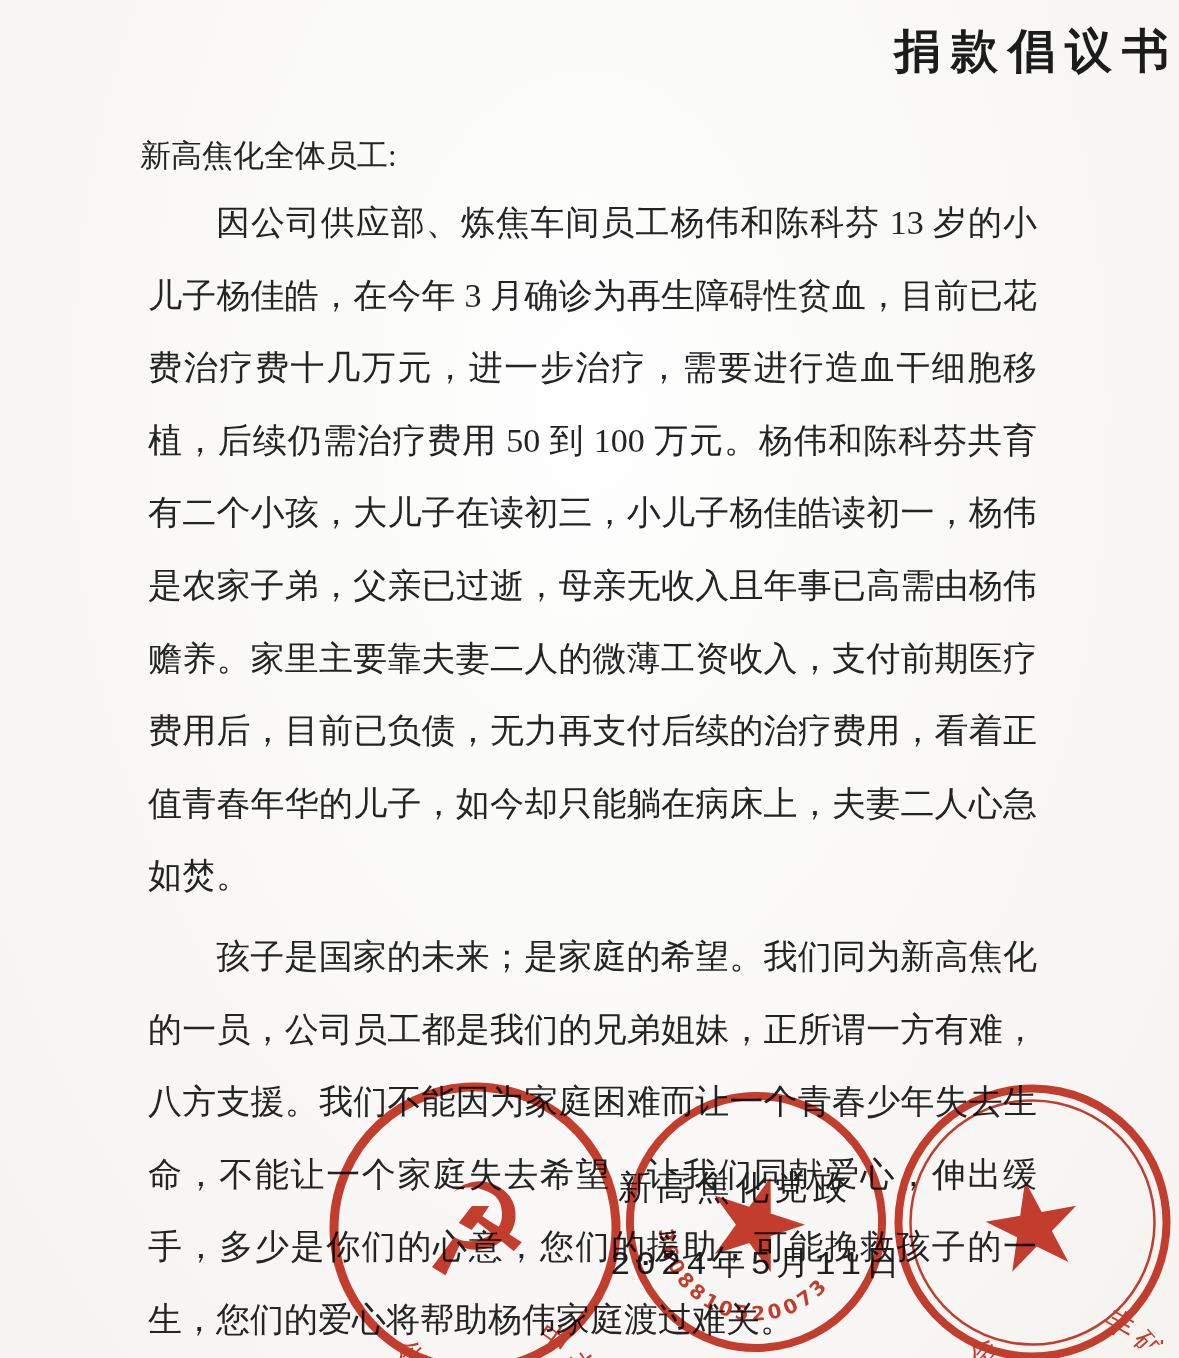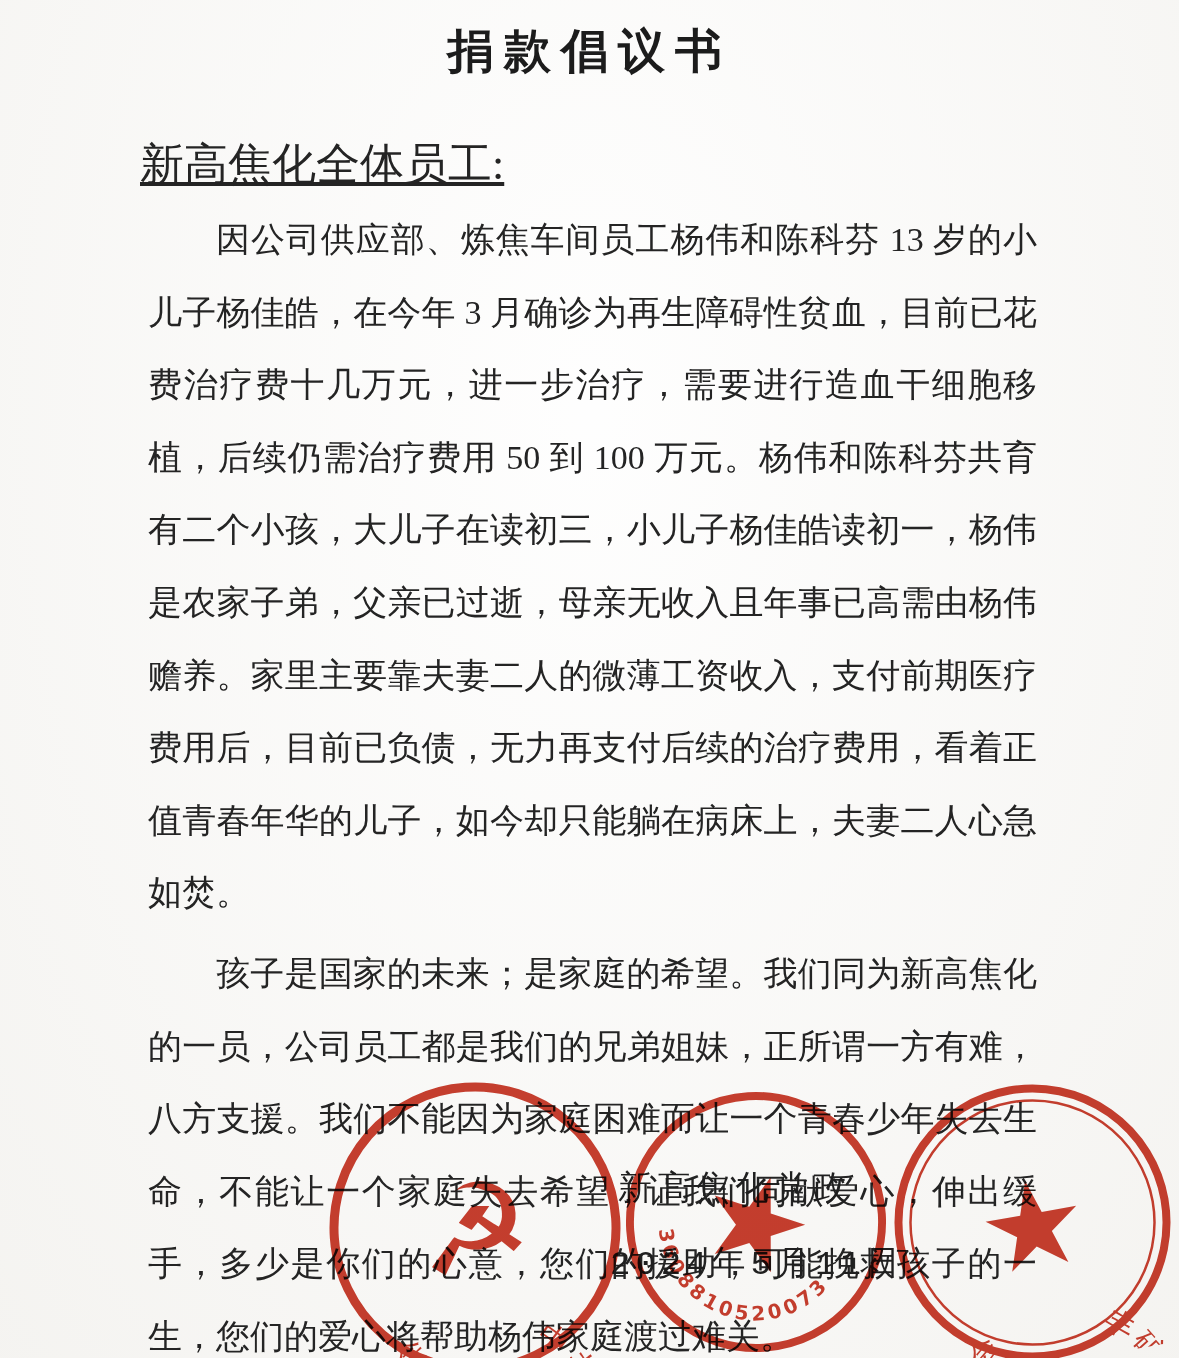--- a/index.html
+++ b/index.html
@@ -17,31 +17,30 @@
     background:
       radial-gradient(ellipse at 50% 30%, rgba(255,255,255,.9), rgba(244,243,240,.9)),
       #f8f7f5;
     font-family: "Liberation Serif", serif;
     color: #262626;
     overflow: hidden;
   }
   .title {
     margin: 0;
     padding-top: 20px;
-    text-align: center;
+    text-align: right;
     font-size: 47px;
     font-weight: bold;
     letter-spacing: 10px;
     color: #1c1c1c;
   }
   .salutation {
     margin: 52px 134px 0 140px;
-    font-size: 44px;
+    font-size: 31px;
     color: #242424;
-    text-decoration: underline;
   }
   .content {
     margin: 10px 134px 0 140px;
     font-size: 34px;
     line-height: 72.6px;
     text-align: justify;
     color: #242424;
   }
   .para {
     margin: 8px;

